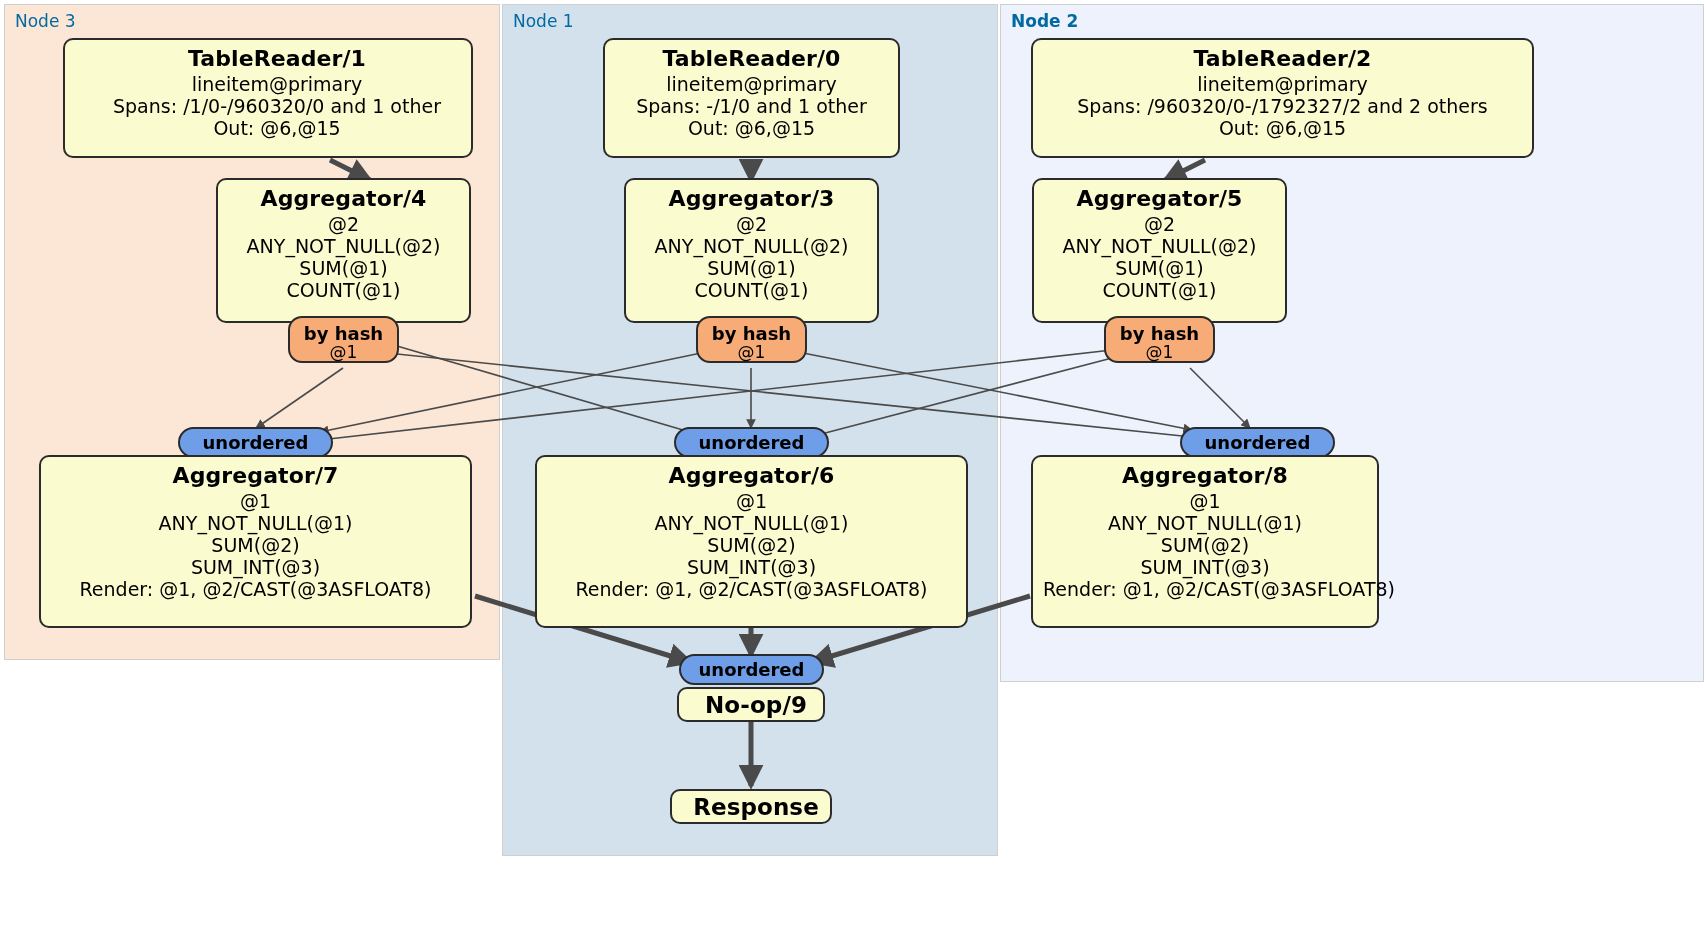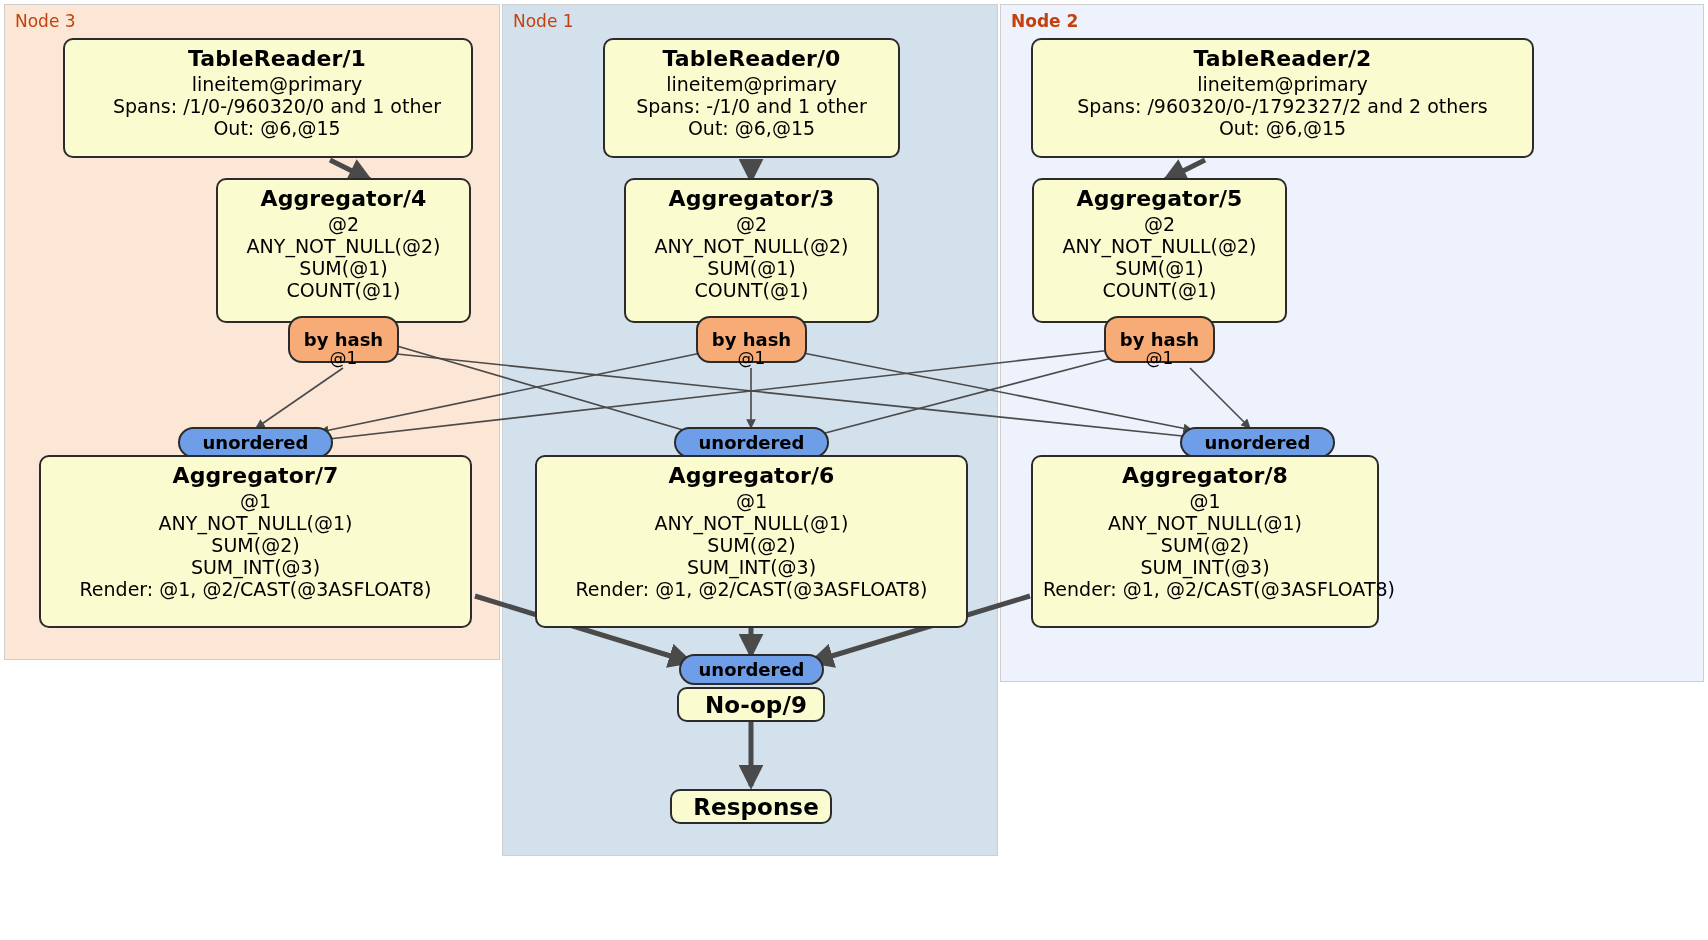--- a/index.html
+++ b/index.html
@@ -23,21 +23,21 @@
   .node-group {
     position: absolute;
     box-sizing: border-box;
     border: 1px solid #cfcfcf;
   }
   .node-group-label {
     position: absolute;
     top: 6px;
     left: 10px;
     font-size: 17px;
-    color: #c2410c;
+    color: #0369a1;
     font-family: "DejaVu Sans", sans-serif;
     white-space: nowrap;
   }
   
   .proc {
     position: absolute;
     box-sizing: border-box;
     background: #fbfbd0;
     border: 2px solid #2b2b2b;
     border-radius: 10px;
@@ -67,21 +67,21 @@
   }
   
   .pill {
     position: absolute;
     box-sizing: border-box;
     border: 2px solid #2b2b2b;
     border-radius: 16px;
     text-align: center;
     color: #000000;
     line-height: 1.1;
-    padding-top: 12px;
+    padding-top: 6px;
   }
   .pill.hash {
     background: #f7ab77;
     border-radius: 14px;
   }
   .pill.sync {
     background: #6f9ee8;
   }
   .pill .plabel {
     display: block;

